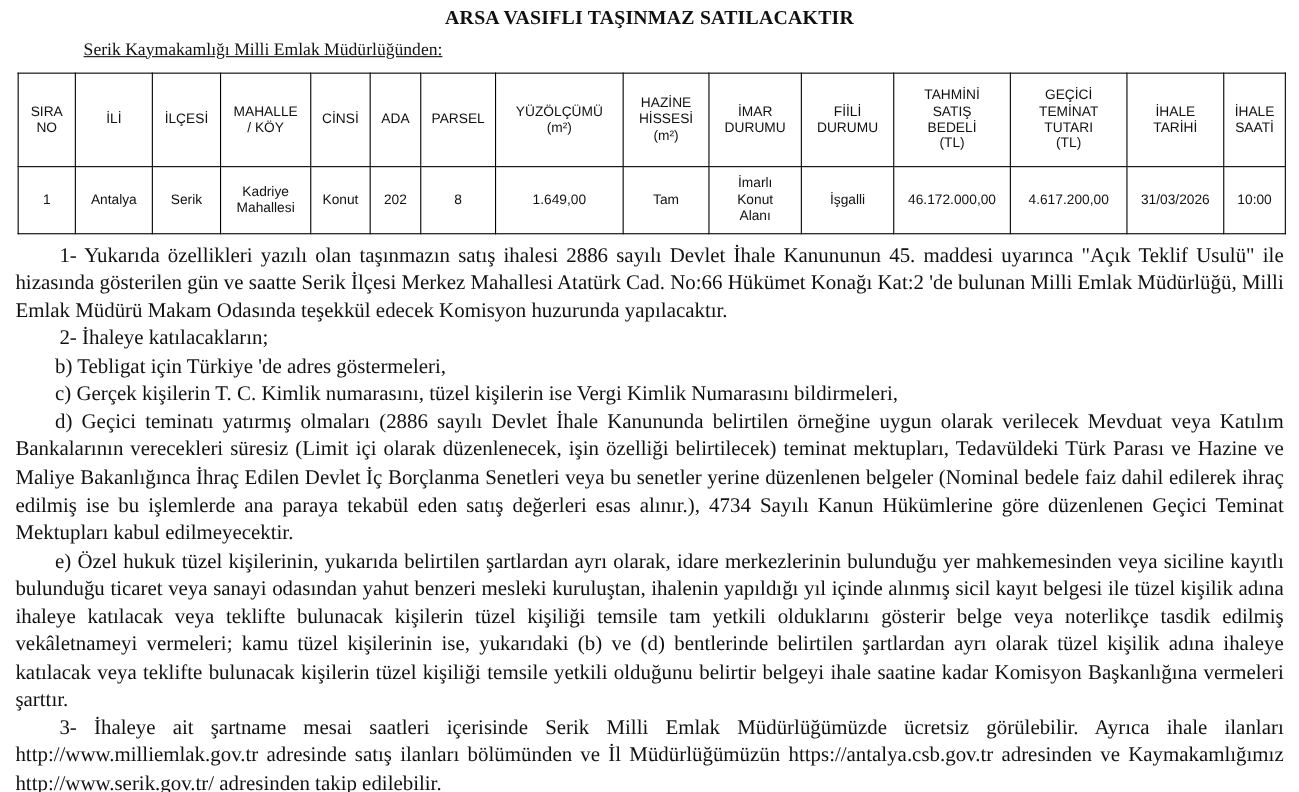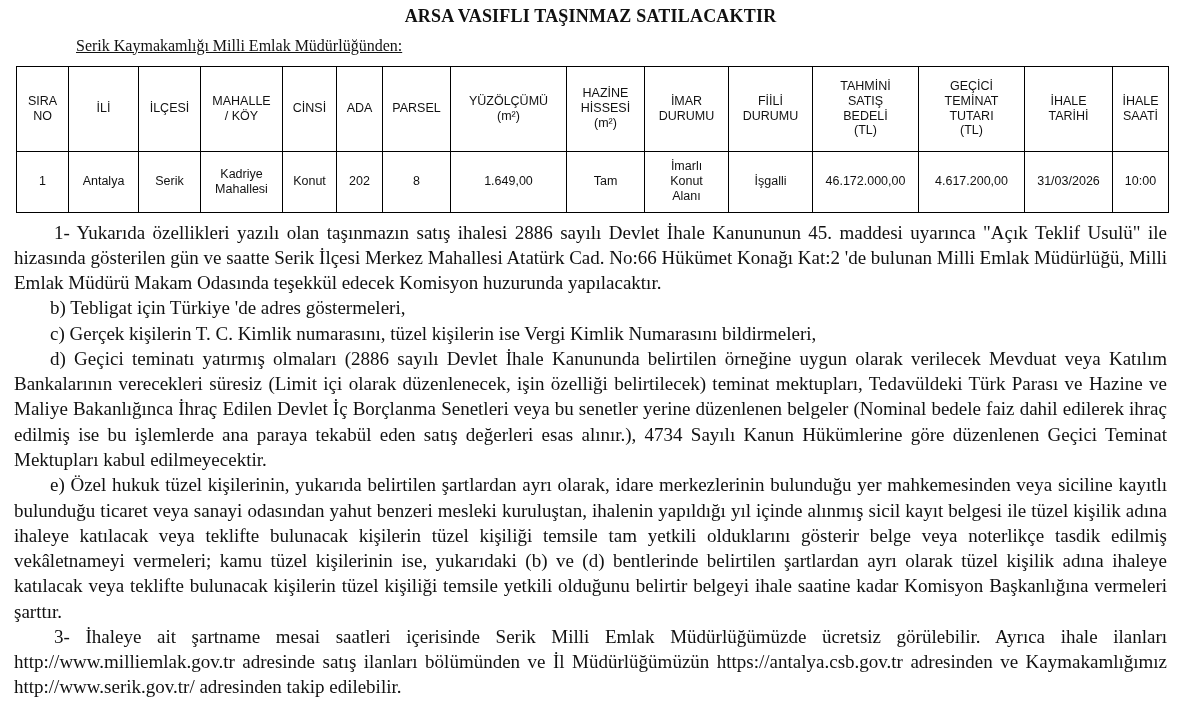--- a/index.html
+++ b/index.html
@@ -224,20 +224,21 @@
           <td>4.617.200,00</td>
           <td>31/03/2026</td>
           <td>10:00</td>
         </tr>
       </tbody>
     </table>
   </div>
 
   <div class="body-text">
     <p>1- Yukarıda özellikleri yazılı olan taşınmazın satış ihalesi 2886 sayılı Devlet İhale Kanununun 45. maddesi uyarınca "Açık Teklif Usulü" ile hizasında gösterilen gün ve saatte Serik İlçesi Merkez Mahallesi Atatürk Cad. No:66 Hükümet Konağı Kat:2 'de bulunan Milli Emlak Müdürlüğü, Milli Emlak Müdürü Makam Odasında teşekkül edecek Komisyon huzurunda yapılacaktır.</p>
+    <p>2- İhaleye katılacakların;</p>
     <p class="sub-item">b) Tebligat için Türkiye 'de adres göstermeleri,</p>
     <p class="sub-item">c) Gerçek kişilerin T. C. Kimlik numarasını, tüzel kişilerin ise Vergi Kimlik Numarasını bildirmeleri,</p>
     <p class="sub-item">d) Geçici teminatı yatırmış olmaları (2886 sayılı Devlet İhale Kanununda belirtilen örneğine uygun olarak verilecek Mevduat veya Katılım Bankalarının verecekleri süresiz (Limit içi olarak düzenlenecek, işin özelliği belirtilecek) teminat mektupları, Tedavüldeki Türk Parası ve Hazine ve Maliye Bakanlığınca İhraç Edilen Devlet İç Borçlanma Senetleri veya bu senetler yerine düzenlenen belgeler (Nominal bedele faiz dahil edilerek ihraç edilmiş ise bu işlemlerde ana paraya tekabül eden satış değerleri esas alınır.), 4734 Sayılı Kanun Hükümlerine göre düzenlenen Geçici Teminat Mektupları kabul edilmeyecektir.</p>
     <p class="sub-item">e) Özel hukuk tüzel kişilerinin, yukarıda belirtilen şartlardan ayrı olarak, idare merkezlerinin bulunduğu yer mahkemesinden veya siciline kayıtlı bulunduğu ticaret veya sanayi odasından yahut benzeri mesleki kuruluştan, ihalenin yapıldığı yıl içinde alınmış sicil kayıt belgesi ile tüzel kişilik adına ihaleye katılacak veya teklifte bulunacak kişilerin tüzel kişiliği temsile tam yetkili olduklarını gösterir belge veya noterlikçe tasdik edilmiş vekâletnameyi vermeleri; kamu tüzel kişilerinin ise, yukarıdaki (b) ve (d) bentlerinde belirtilen şartlardan ayrı olarak tüzel kişilik adına ihaleye katılacak veya teklifte bulunacak kişilerin tüzel kişiliği temsile yetkili olduğunu belirtir belgeyi ihale saatine kadar Komisyon Başkanlığına vermeleri şarttır.</p>
     <p>3- İhaleye ait şartname mesai saatleri içerisinde Serik Milli Emlak Müdürlüğümüzde ücretsiz görülebilir. Ayrıca ihale ilanları http://www.milliemlak.gov.tr adresinde satış ilanları bölümünden ve İl Müdürlüğümüzün https://antalya.csb.gov.tr adresinden ve Kaymakamlığımız http://www.serik.gov.tr/ adresinden takip edilebilir.</p>
   </div>
 
 </div>
 
 </body></html>

